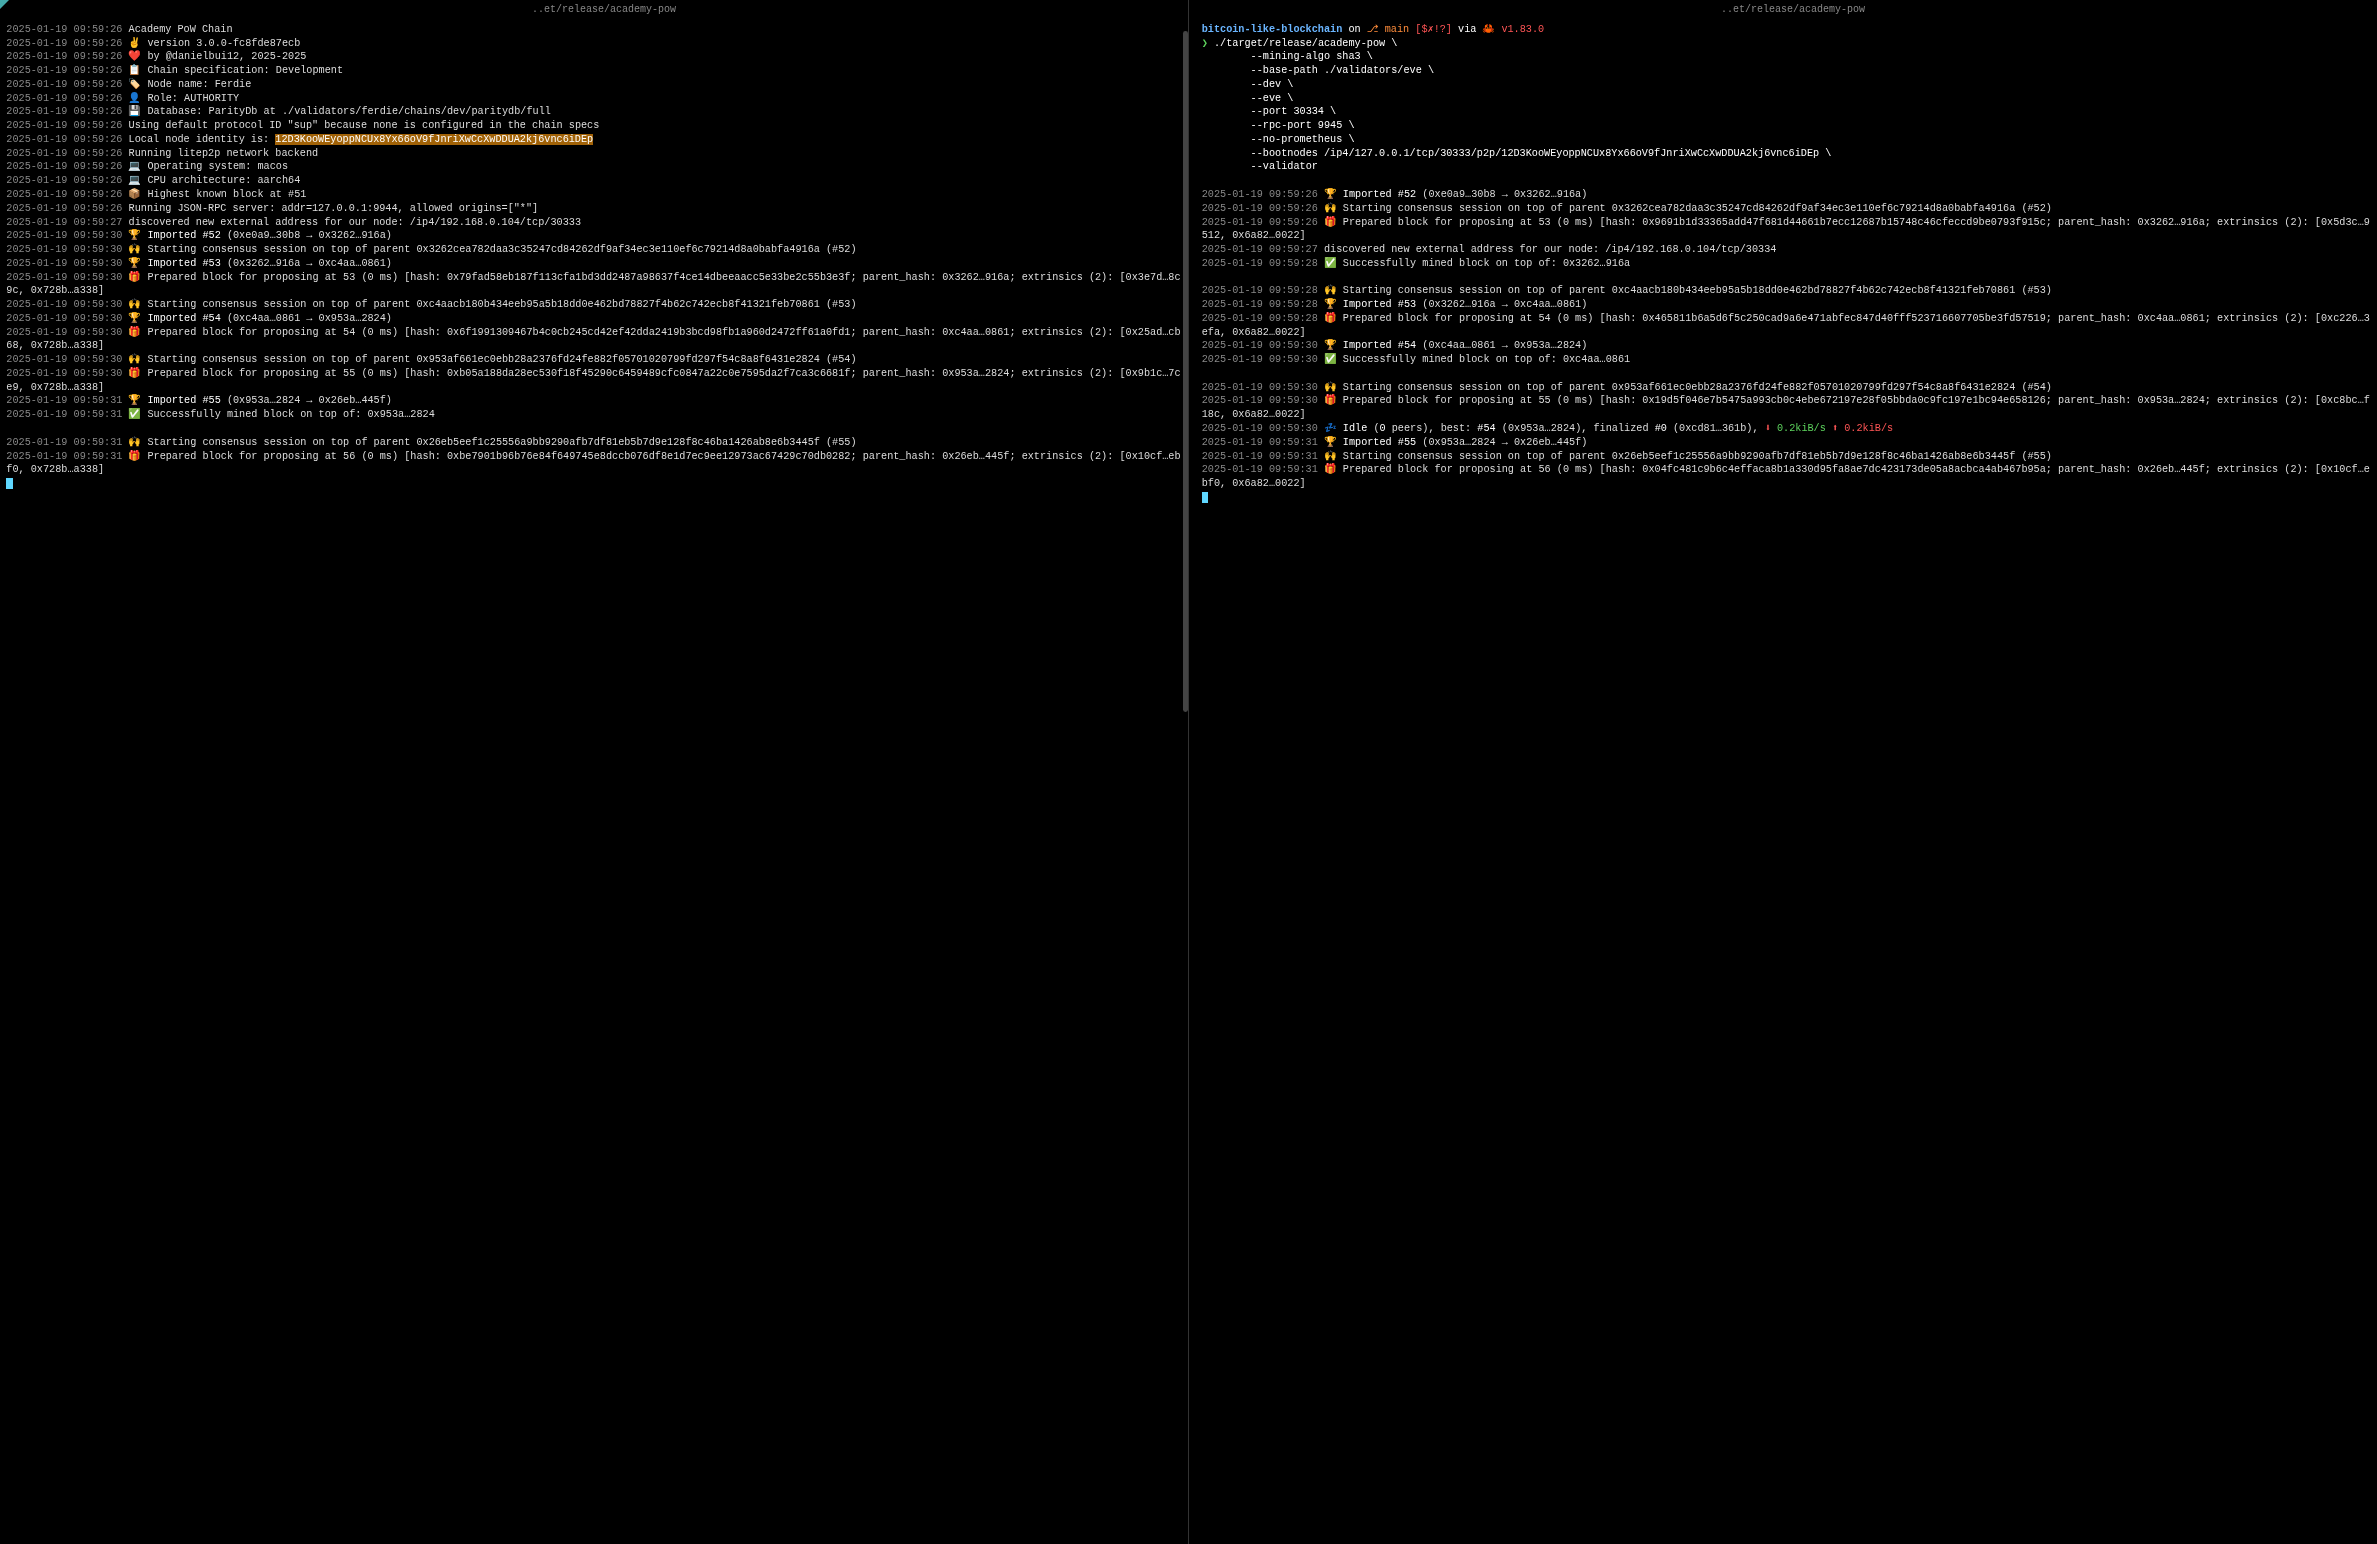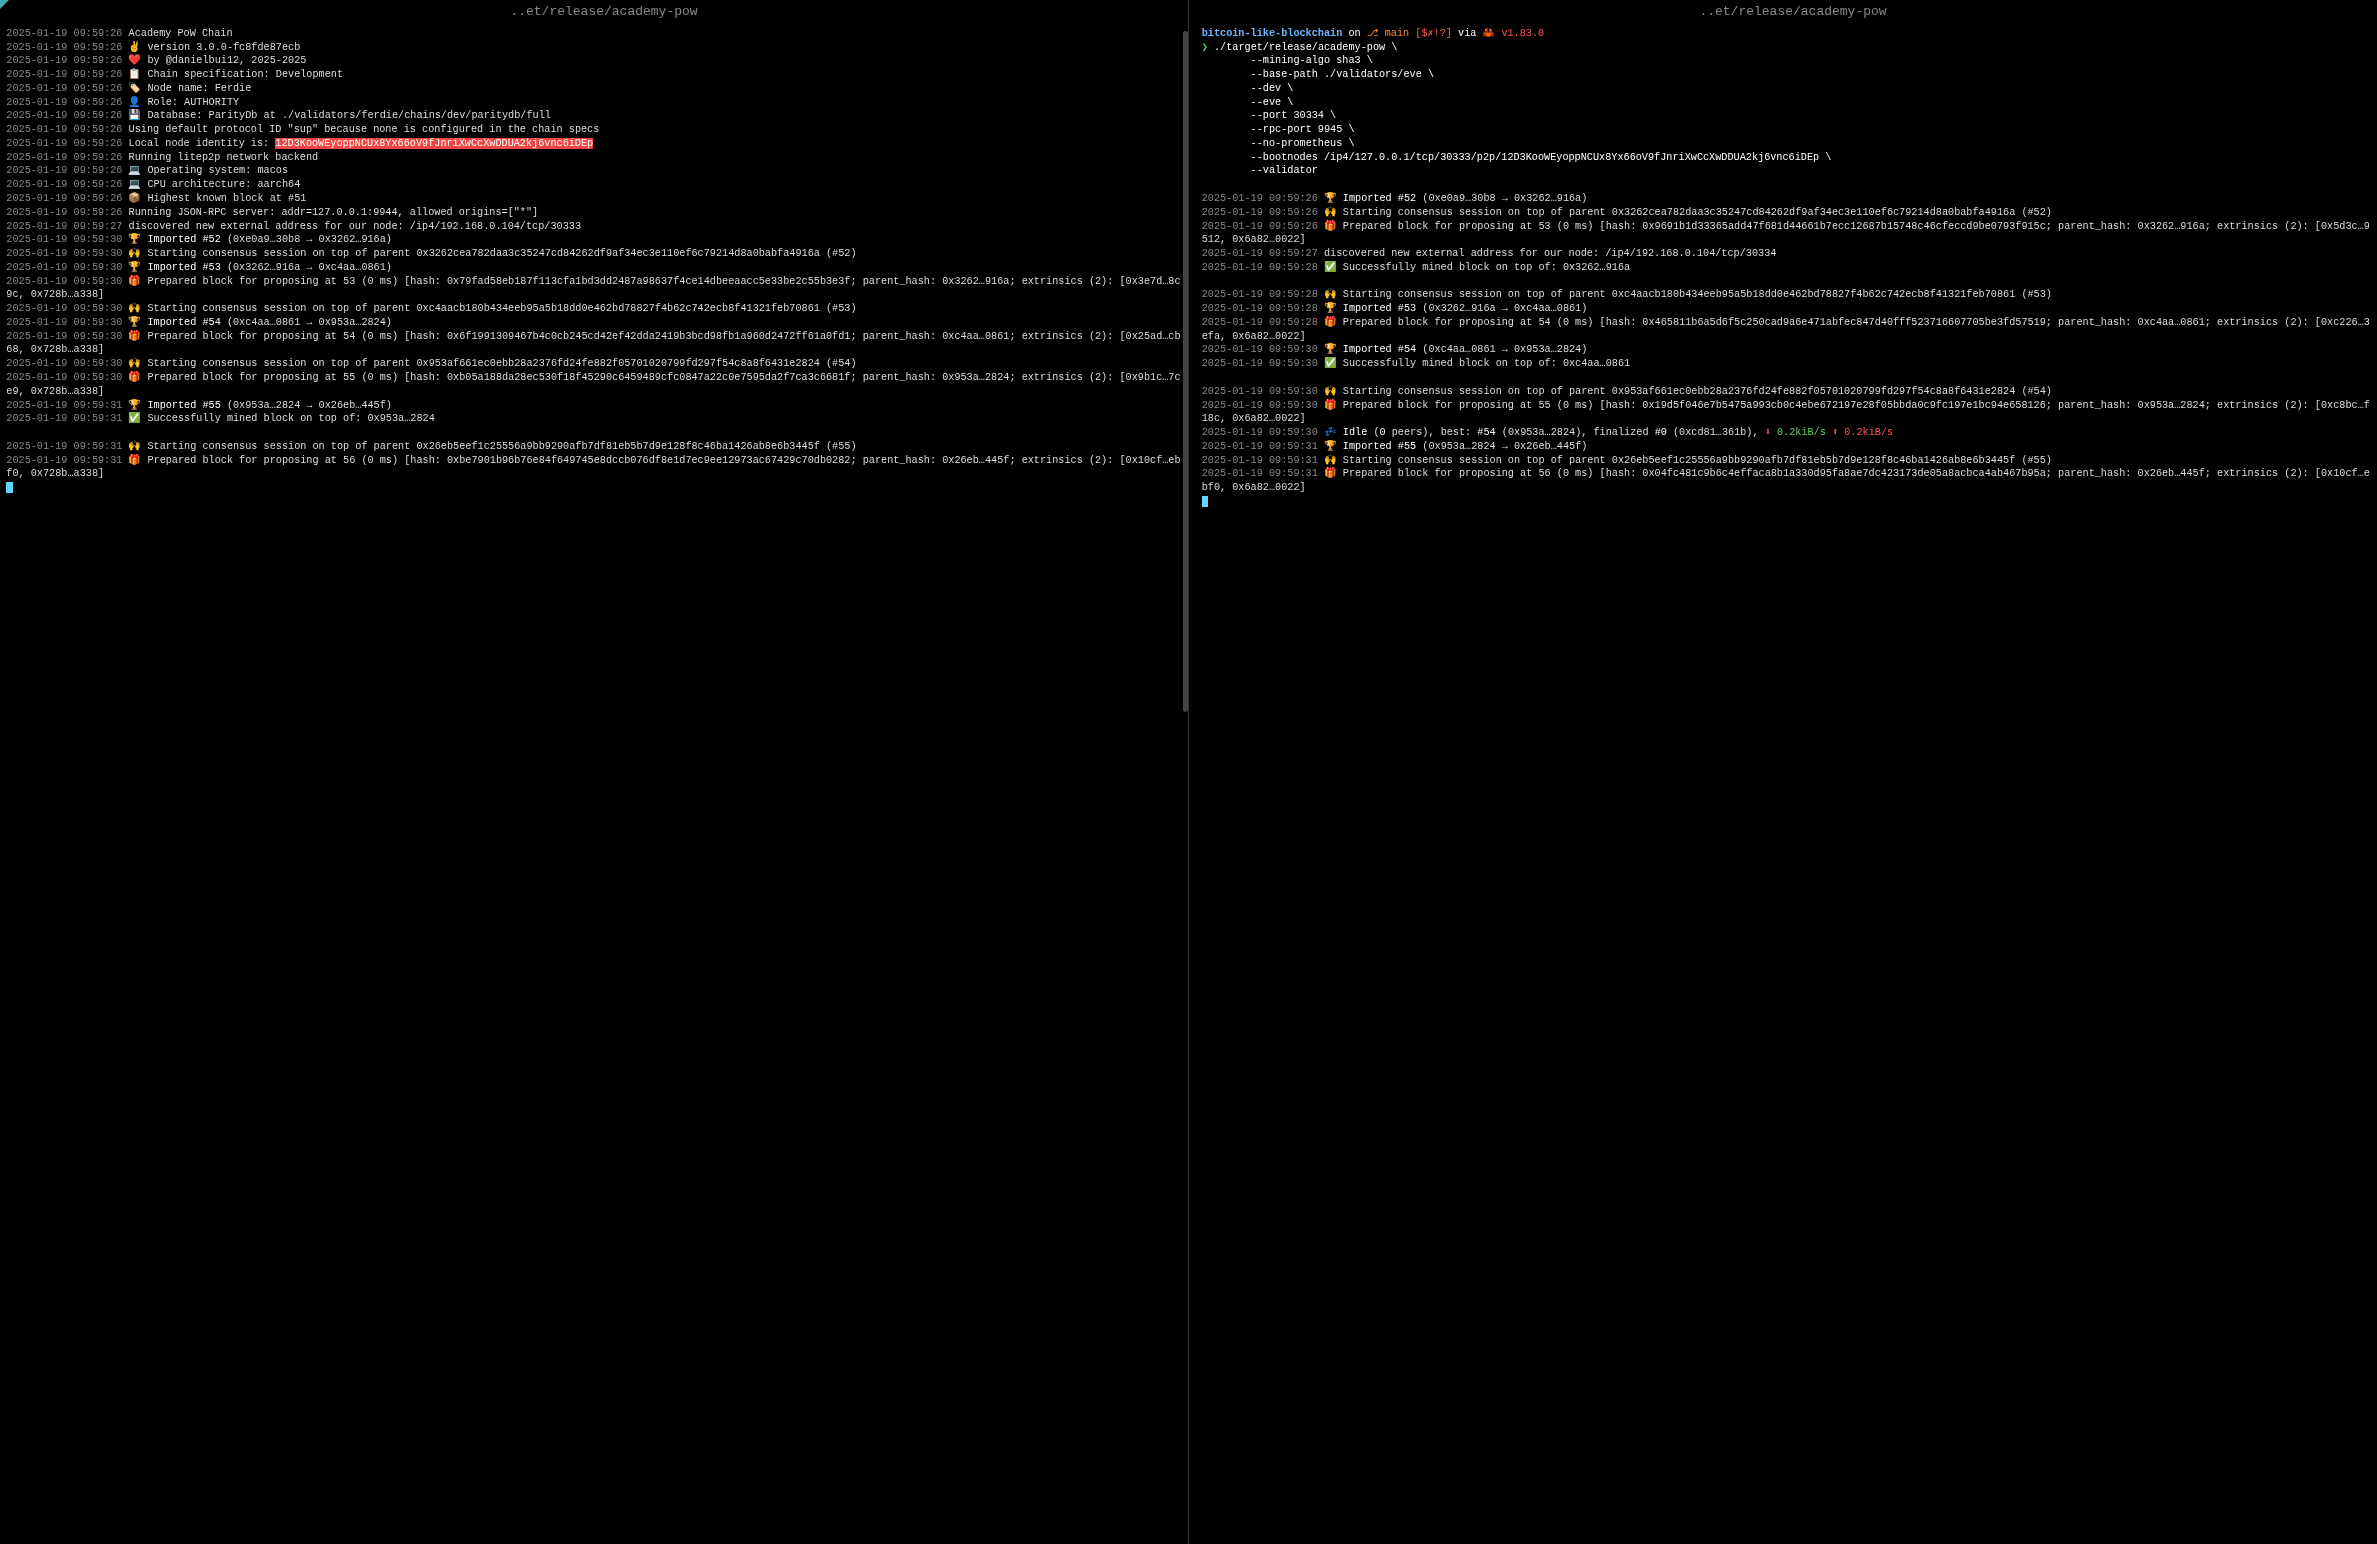--- a/index.html
+++ b/index.html
@@ -23,34 +23,34 @@
       flex-direction: column;
       position: relative;
     }
     .pane.left {
       border-right: 0.8px solid #333;
     }
     .titlebar {
       text-align: center;
       color: #888;
       padding: 3.1px 0;
-      font-size: 13px;
+      font-size: 10px;
       margin-left: 20px;
     }
     .content {
       flex: 1;
       overflow: hidden;
       padding: 3.1px 6.3px;
       white-space: pre-wrap;
       word-break: break-all;
     }
     .ts { color: #888; }
     .icon { display: inline; }
     .bold { font-weight: normal; color: #fff; }
-    .selected { background: #ef4444; color: #fff; }
+    .selected { background: #a16207; color: #fff; }
     .prompt-line { color: #fff; }
     .blue { color: #6ab5ff; font-weight: bold; }
     .orange { color: #ff8c3a; }
     .red { color: #ff5555; }
     .green { color: #5dd35d; }
     .cursor {
       display: inline-block;
       width: 6.3px;
       height: 11px;
       background: #5fd7ff;

